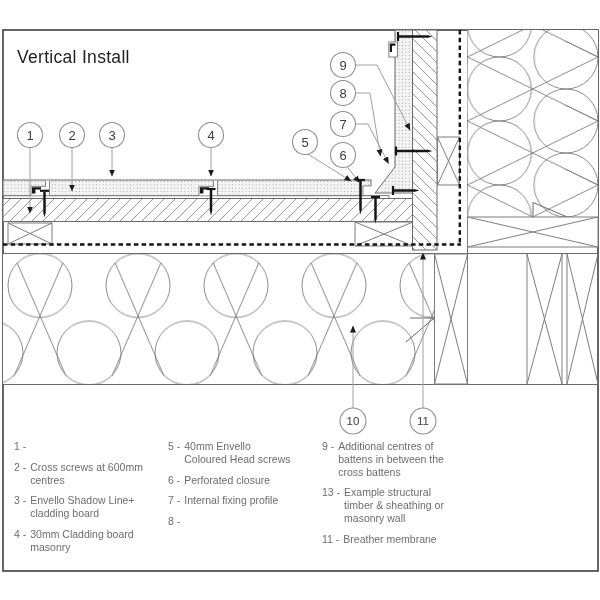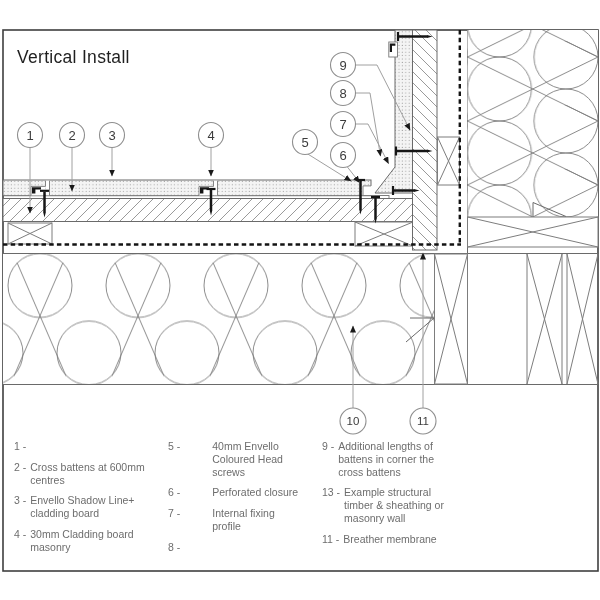--- a/index.html
+++ b/index.html
@@ -5,21 +5,21 @@
   html,body{margin:0;padding:0;background:#fff;width:600px;height:600px;overflow:hidden;
     font-family:"Liberation Sans", sans-serif;}
   #stage{position:relative;width:600px;height:460px;background:#fff;}
   #drawing{position:absolute;left:0;top:0;}
   .title{position:absolute;left:17px;top:47px;font-size:17.5px;font-weight:500;
     color:#1f1f1f;letter-spacing:.3px;}
   .legend-col{position:absolute;top:440px;font-size:10.5px;line-height:1.22;color:#6d6d6d;}
   .lg-item{display:flex;gap:4px;margin-bottom:8px;}
   .lg-num{white-space:nowrap;}
   #col1{left:14px;width:146px;} #col1 .lg-text{max-width:118px;}
-  #col2{left:168px;width:136px;} #col2 .lg-text{max-width:112px;margin-left:28px;}
+  #col2{left:168px;width:136px;} #col2 .lg-text{max-width:112px;}
   #col3{left:322px;width:130px;} #col3 .lg-text{max-width:106px;}
   svg text.co{font-size:13px;fill:#3c3c3c;text-anchor:middle;}
   svg text.co2{font-size:11.5px;fill:#3c3c3c;text-anchor:middle;}
 </style>
 </head>
 <body>
 
 <div id="stage">
 
   <div class="title">Vertical Install</div>
@@ -241,21 +241,21 @@
         </g>
     </g>
   </svg>
 
   <div class="legend-col" id="col1">
     <div class="lg-item">
       <span class="lg-num">1 -</span>
     </div>
     <div class="lg-item">
       <span class="lg-num">2 -</span>
-      <span class="lg-text">Cross battens at 600mm centres</span>
+      <span class="lg-text">Cross screws at 600mm centres</span>
     </div>
     <div class="lg-item">
       <span class="lg-num">3 -</span>
       <span class="lg-text">Envello Shadow Line+ cladding board</span>
     </div>
     <div class="lg-item">
       <span class="lg-num">4 -</span>
       <span class="lg-text">30mm Cladding board masonry</span>
     </div>
   </div>
@@ -272,21 +272,21 @@
       <span class="lg-num">7 -</span>
       <span class="lg-text">Internal fixing profile</span>
     </div>
     <div class="lg-item">
       <span class="lg-num">8 -</span>
     </div>
   </div>
   <div class="legend-col" id="col3">
     <div class="lg-item">
       <span class="lg-num">9 -</span>
-      <span class="lg-text">Additional lengths of battens in corner the cross battens</span>
+      <span class="lg-text">Additional centres of battens in between the cross battens</span>
     </div>
     <div class="lg-item">
       <span class="lg-num">13 -</span>
       <span class="lg-text">Example structural timber &amp; sheathing or masonry wall</span>
     </div>
     <div class="lg-item">
       <span class="lg-num">11 -</span>
       <span class="lg-text">Breather membrane</span>
     </div>
   </div>

